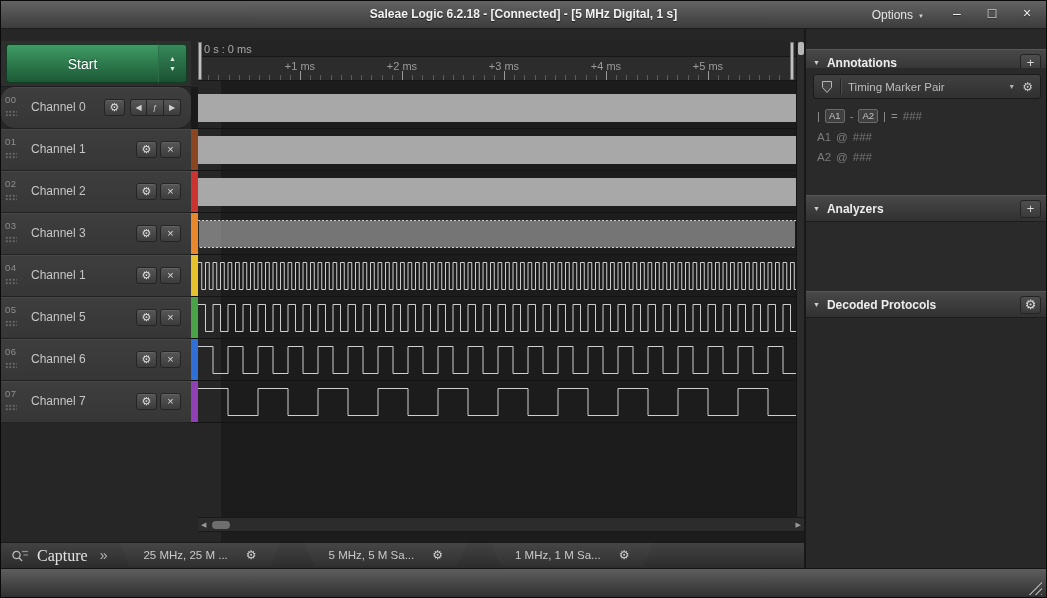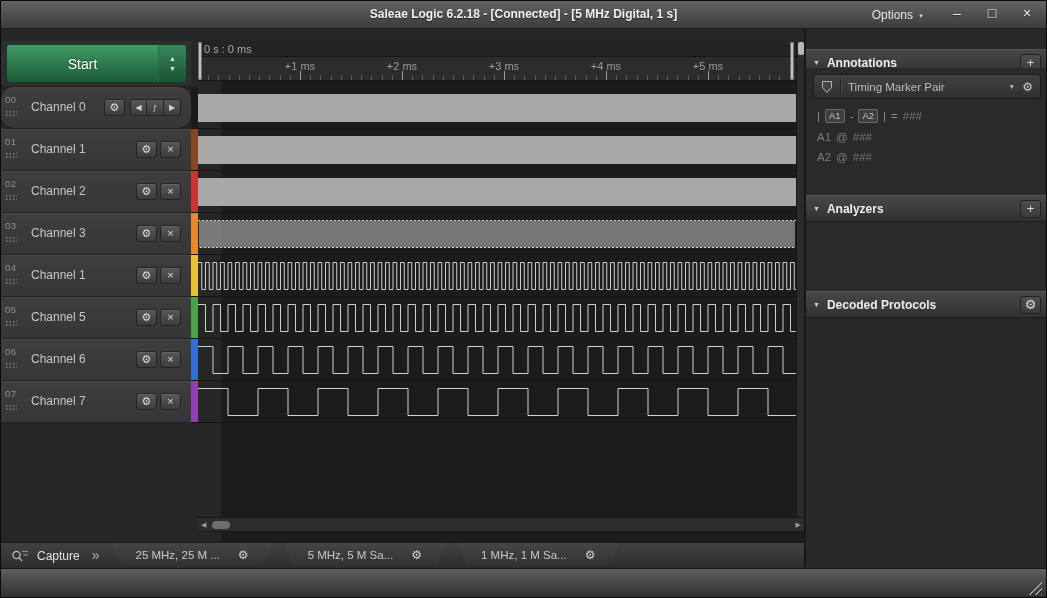--- a/index.html
+++ b/index.html
@@ -63,23 +63,23 @@
   .v-thumb{position:absolute;left:1px;top:1px;width:6px;height:13px;background:#b7b7b7;border-radius:2px;cursor:pointer;}
   .h-scroll{position:absolute;left:197px;top:488px;width:606px;height:15px;background:#2c2c2c;border-top:1px solid #191919;border-bottom:1px solid #191919;}
   .h-arrow{position:absolute;top:3px;font-size:7px;color:#9a9a9a;cursor:pointer;}
   .h-arrow.la{left:3px;}
   .h-arrow.ra{right:3px;}
   .h-thumb{position:absolute;left:14px;top:3px;width:18px;height:8px;background:#6e6e6e;border-radius:4px;cursor:pointer;}
 
   
   .capture-bar{position:absolute;left:0;top:513px;width:803px;height:26px;background:linear-gradient(#424242,#2c2c2c);border-top:1px solid #191919;display:flex;align-items:center;}
   .capture-tab{display:flex;align-items:center;gap:8px;padding:0 10px;height:26px;cursor:pointer;}
-  .cap-label{font-size:12px;color:#e3e3e3;}
+  .cap-label{font-size:16px;color:#e3e3e3;font-family:Liberation Serif, serif;}
   .chev{font-size:14px;color:#b5b5b5;margin:0 12px 2px 2px;cursor:pointer;}
-  .preset-tabs{display:flex;align-items:flex-start;gap:11px;height:26px;}
+  .preset-tabs{display:flex;align-items:flex-start;gap:24px;height:26px;}
   .preset-tab{height:24px;display:flex;align-items:center;gap:18px;padding:0 24px;background:linear-gradient(#464646,#303030);clip-path:polygon(0 0,100% 0,calc(100% - 10px) 100%,10px 100%);font-size:11.5px;color:#c9c9c9;cursor:pointer;white-space:nowrap;}
   .tab-gear{font-size:12px;color:#d2d2d2;}
 
   
   .divider-v{position:absolute;left:803px;top:0;width:2px;height:539px;background:#181818;}
   .right-panel{position:absolute;left:805px;top:0;width:242px;height:539px;background:#282828;}
   .sec-hdr{position:absolute;left:0;width:242px;height:27px;background:linear-gradient(#484848,#313131);border-top:1px solid #575757;border-bottom:1px solid #1d1d1d;display:flex;align-items:center;padding:0 7px;gap:7px;cursor:pointer;}
   .tri{font-size:7px;color:#d0d0d0;}
   .sec-title{font-size:12px;font-weight:bold;color:#ededed;flex:1;}
   .hdr-btn{width:21px;height:18px;background:linear-gradient(#4f4f4f,#3a3a3a);border:1px solid #232323;border-radius:3px;color:#d8d8d8;font-size:13px;line-height:15px;text-align:center;cursor:pointer;}

